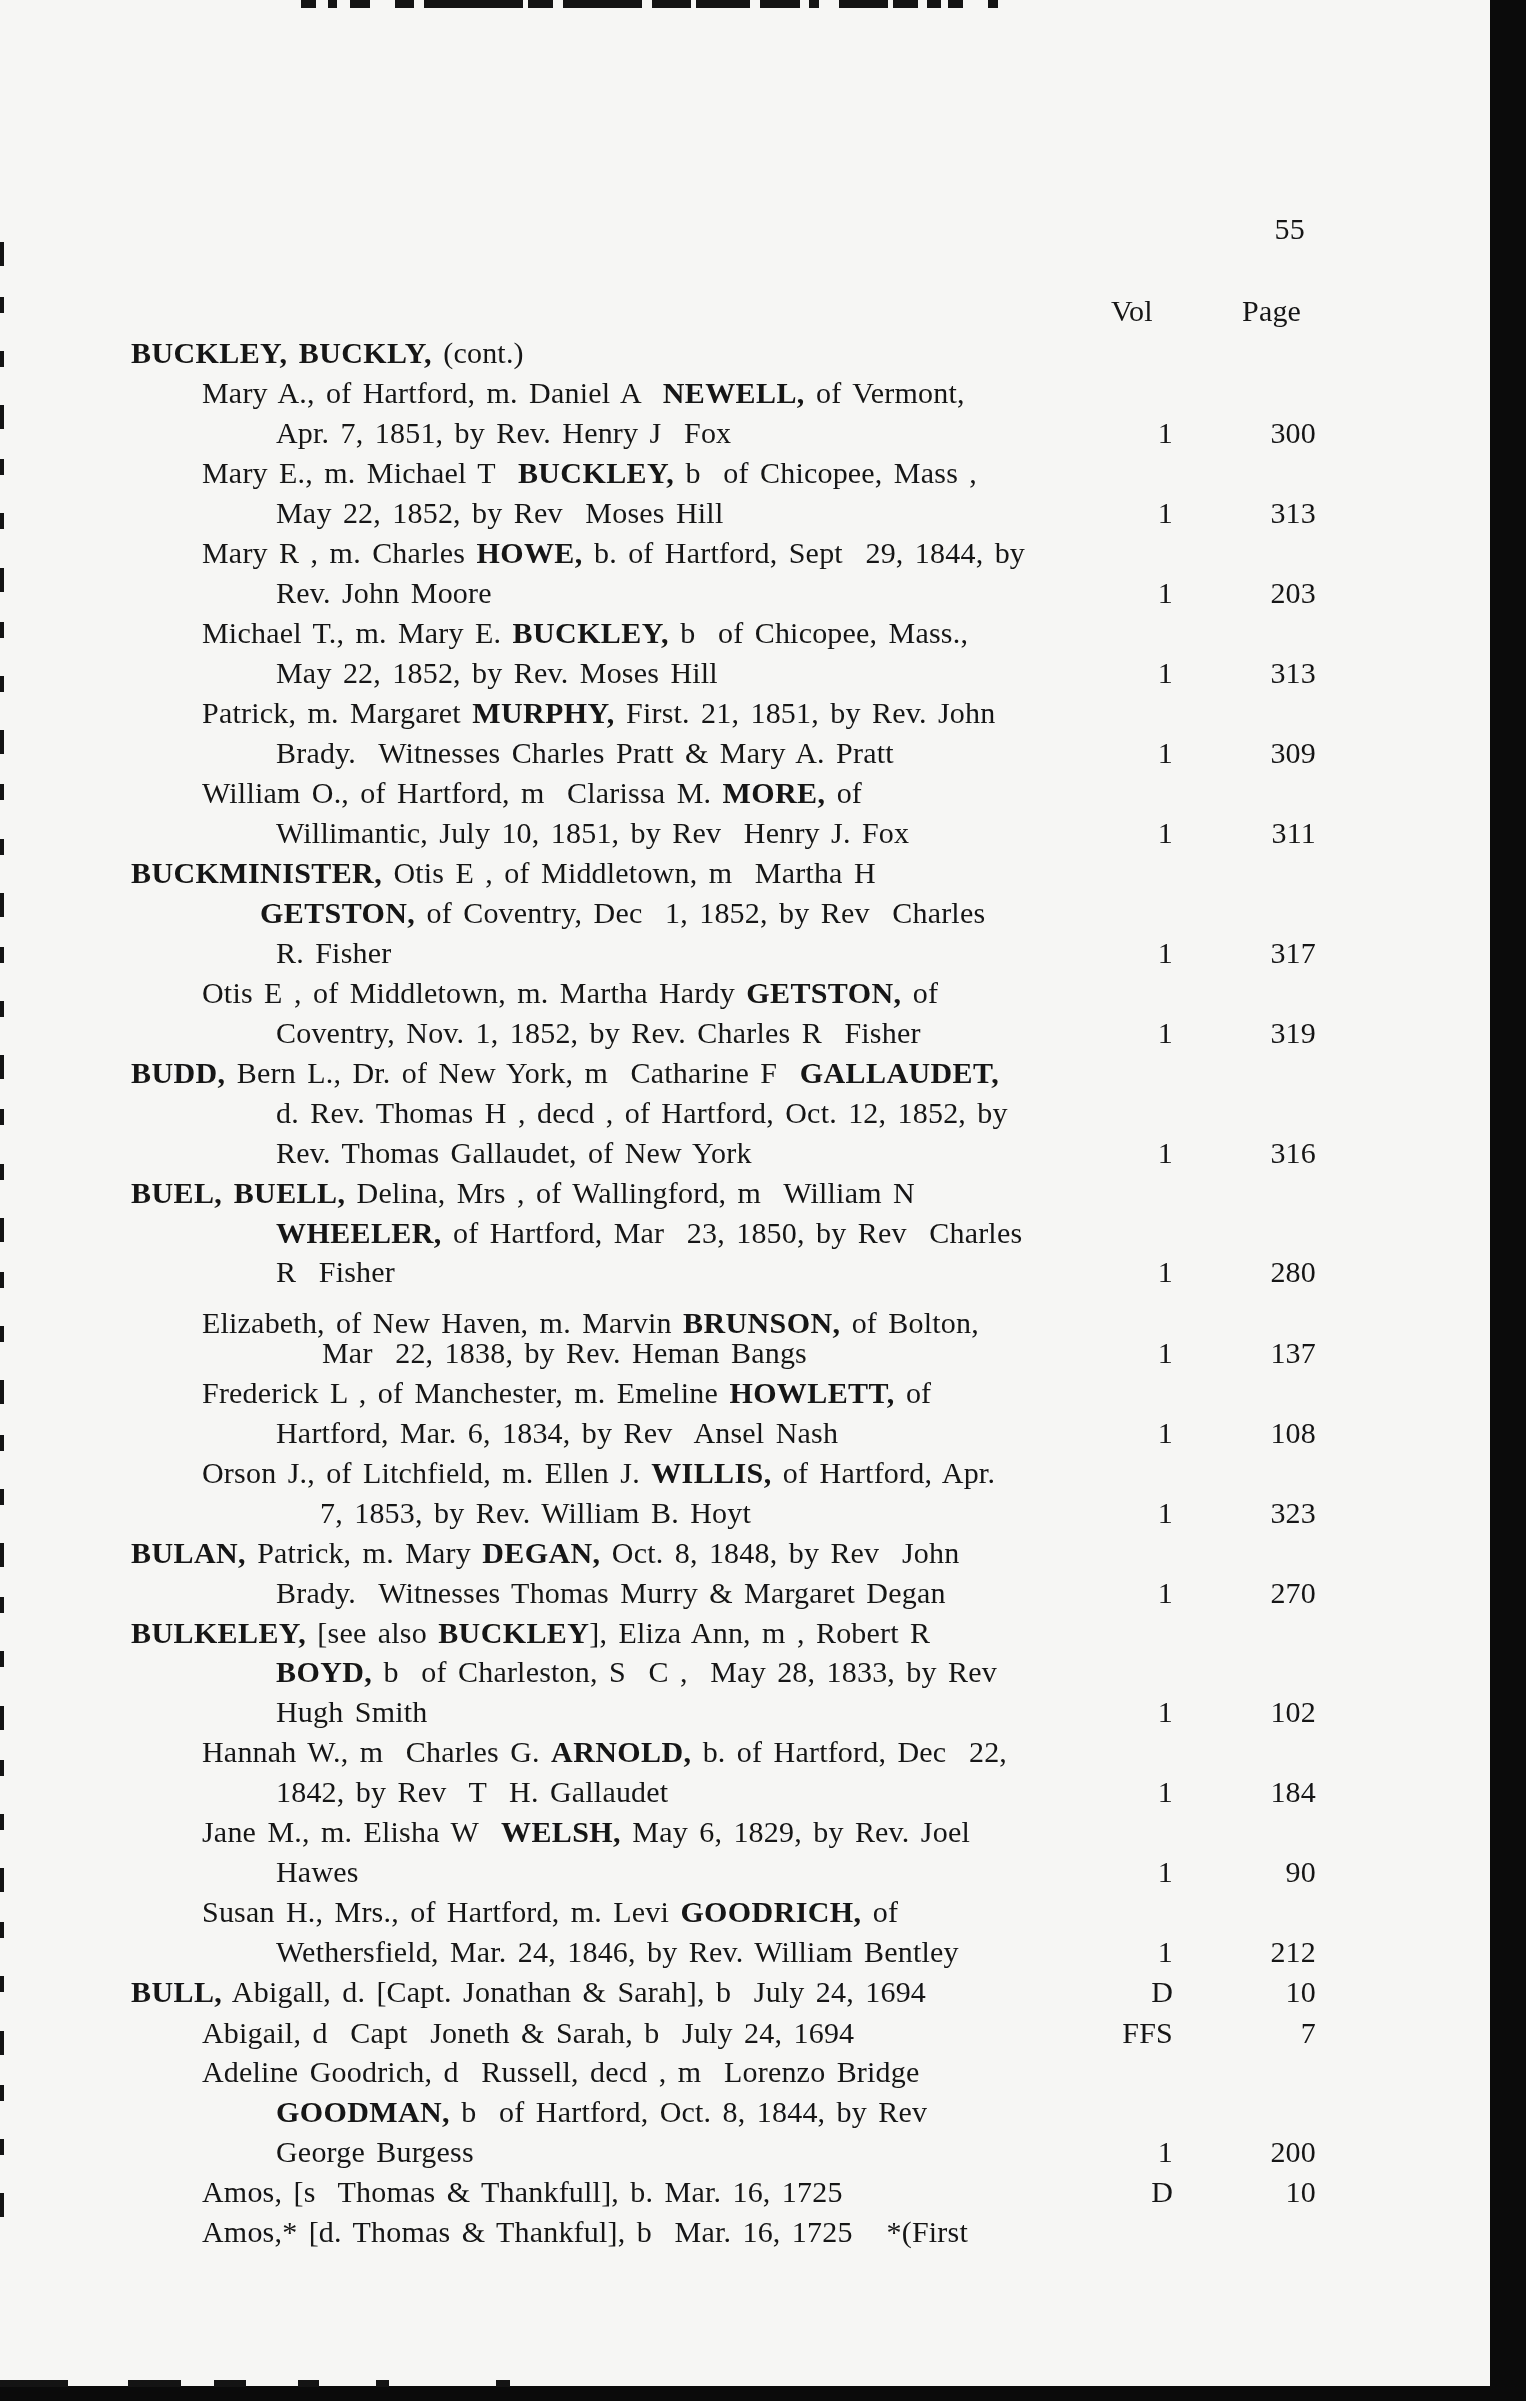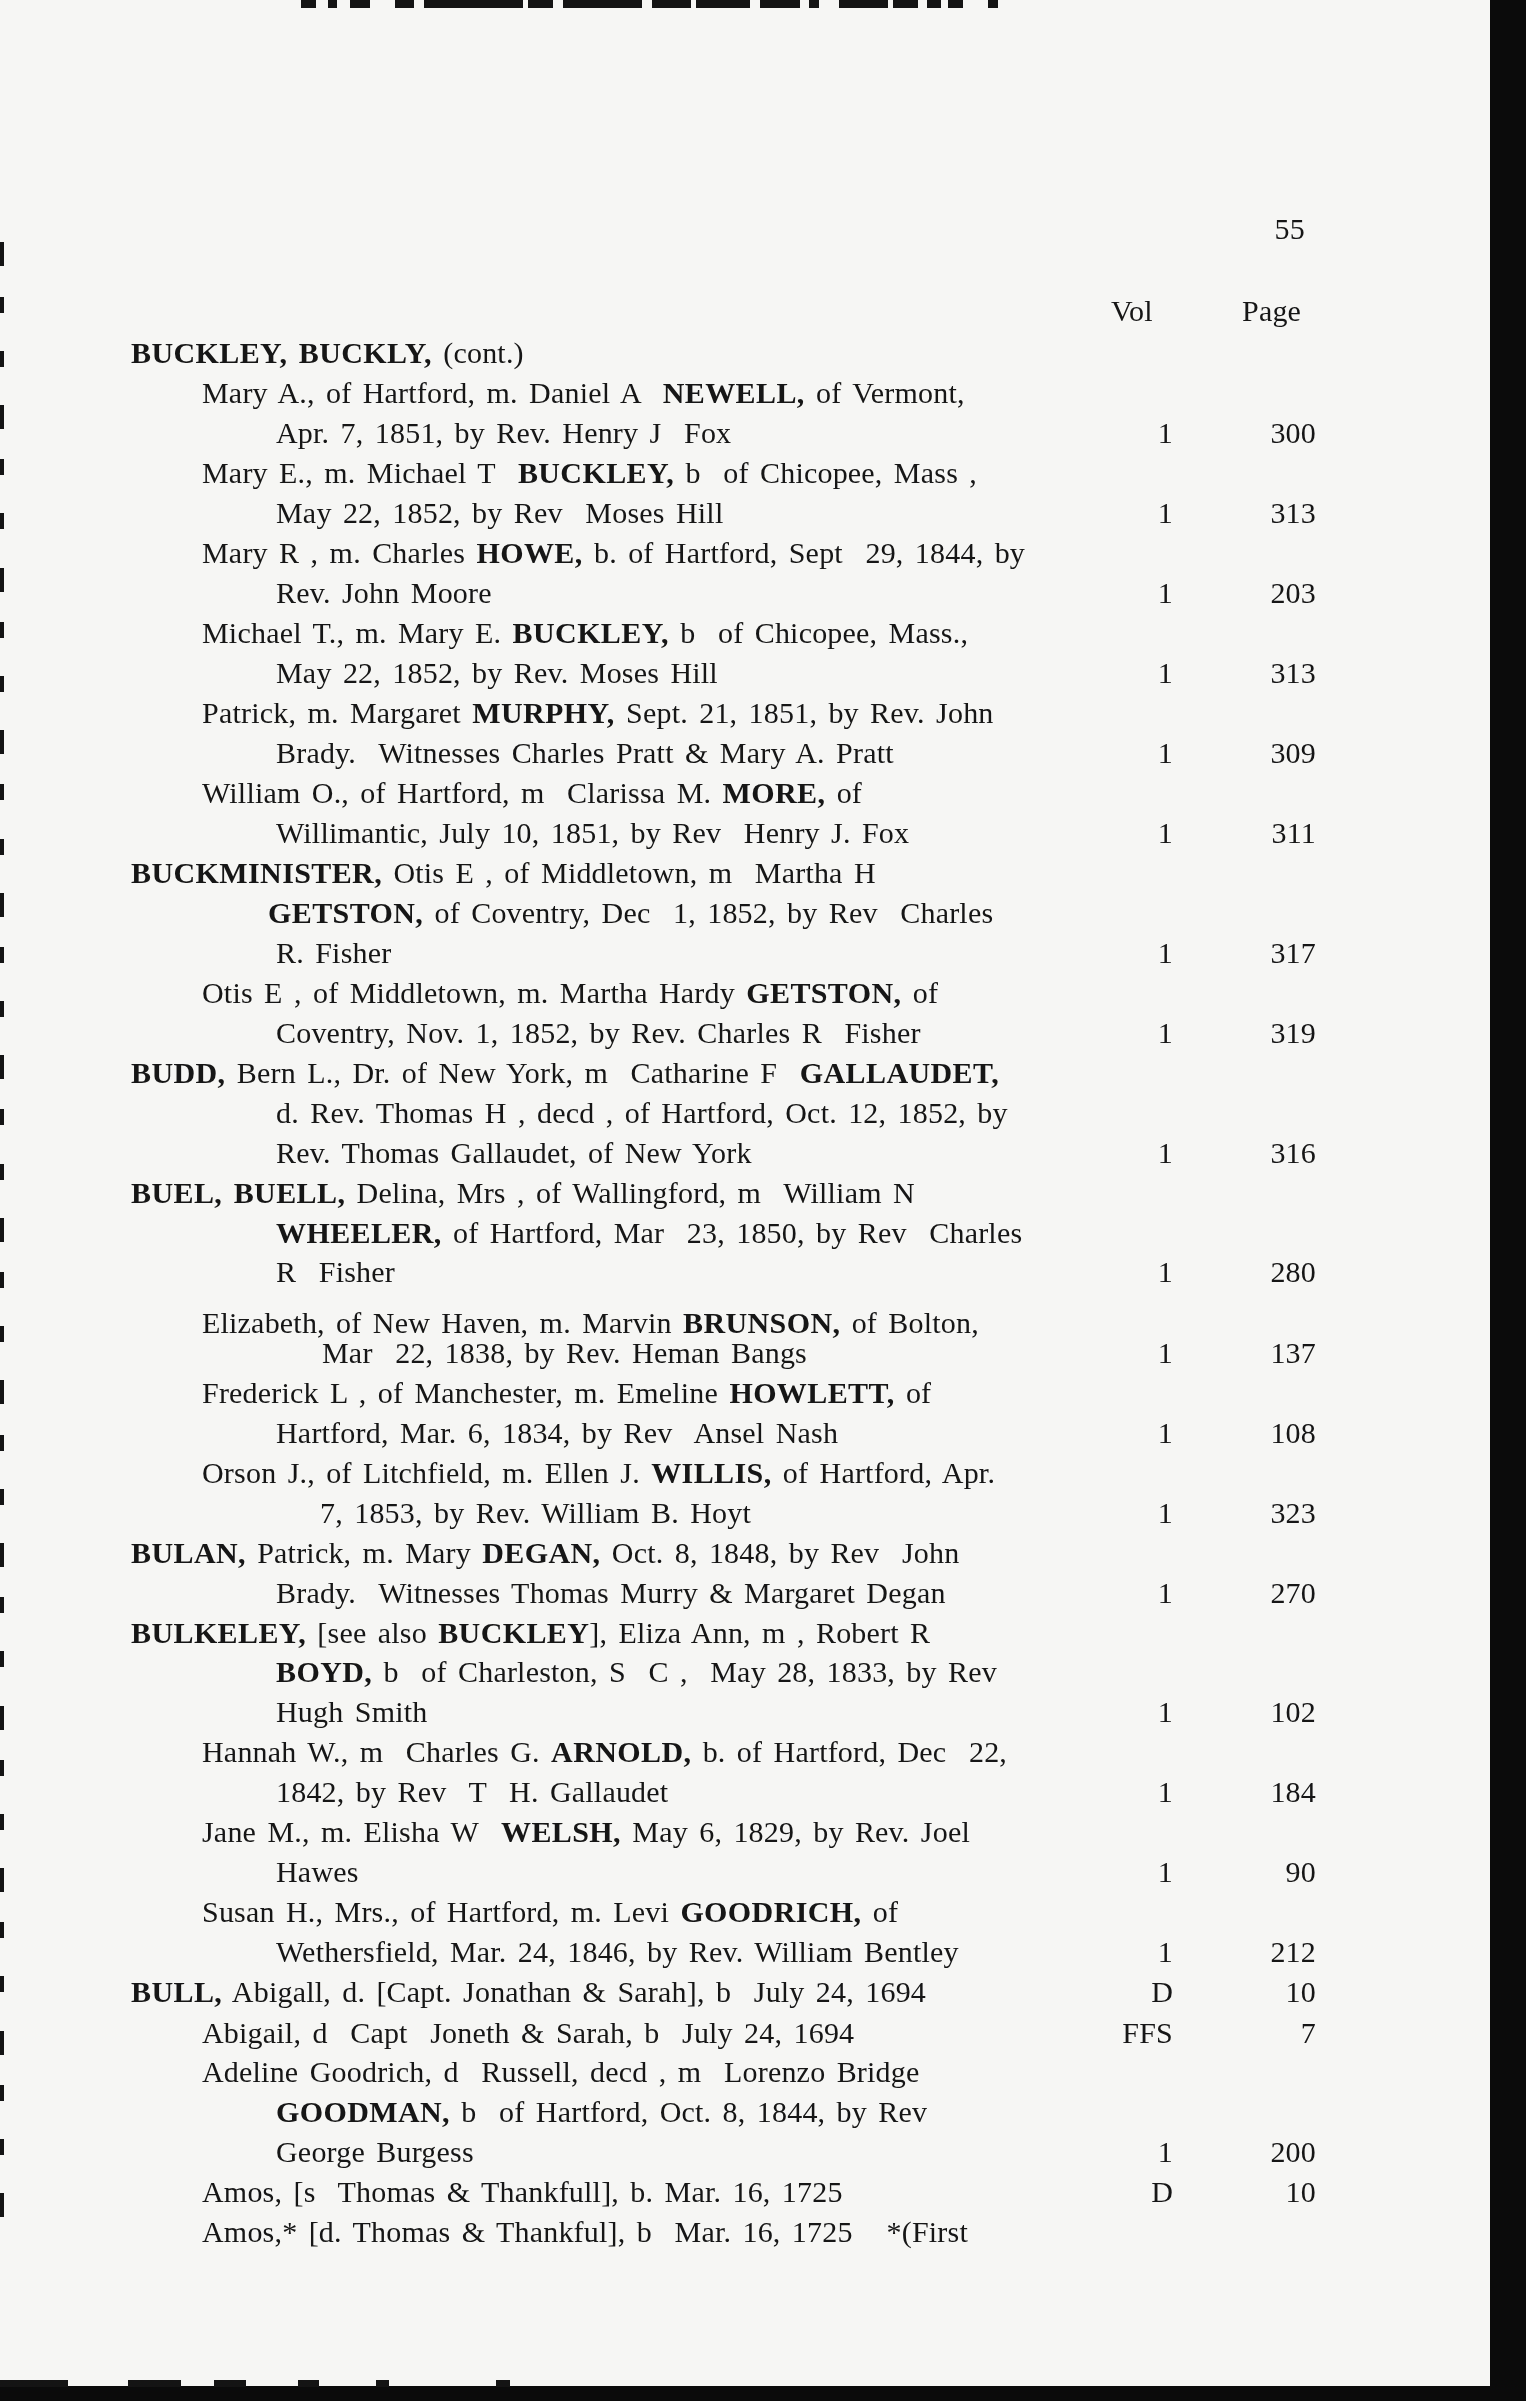--- a/index.html
+++ b/index.html
@@ -48,30 +48,30 @@
       <div class="txt num" style="left: 1048px; top: 494px;">1</div>
       <div class="txt num" style="left: 1191px; top: 494px;">313</div>
       <div class="txt" style="left: 202px; top: 534px;"><span>Mary R , m. Charles </span><span class="seg-b">HOWE,</span><span> b. of Hartford, Sept  29, 1844, by</span></div>
       <div class="txt" style="left: 276px; top: 574px; text-align: center;"><span>Rev. John Moore</span></div>
       <div class="txt num" style="left: 1048px; top: 574px;">1</div>
       <div class="txt num" style="left: 1191px; top: 574px;">203</div>
       <div class="txt" style="left: 202px; top: 614px;"><span>Michael T., m. Mary E. </span><span class="seg-b">BUCKLEY,</span><span> b  of Chicopee, Mass.,</span></div>
       <div class="txt" style="left: 276px; top: 654px;"><span>May 22, 1852, by Rev. Moses Hill</span></div>
       <div class="txt num" style="left: 1048px; top: 654px;">1</div>
       <div class="txt num" style="left: 1191px; top: 654px;">313</div>
-      <div class="txt" style="left: 202px; top: 694px;"><span>Patrick, m. Margaret </span><span class="seg-b">MURPHY,</span><span> Sept. 21, 1851, by Rev. John</span></div>
+      <div class="txt" style="left: 202px; top: 694px;"><span>Patrick, m. Margaret </span><span class="seg-b">MURPHY,</span><span> First. 21, 1851, by Rev. John</span></div>
       <div class="txt" style="left: 276px; top: 734px;"><span>Brady.  Witnesses Charles Pratt &amp; Mary A. Pratt</span></div>
       <div class="txt num" style="left: 1048px; top: 734px;">1</div>
       <div class="txt num" style="left: 1191px; top: 734px;">309</div>
       <div class="txt" style="left: 202px; top: 774px;"><span>William O., of Hartford, m  Clarissa M. </span><span class="seg-b">MORE,</span><span> of</span></div>
       <div class="txt" style="left: 276px; top: 814px;"><span>Willimantic, July 10, 1851, by Rev  Henry J. Fox</span></div>
       <div class="txt num" style="left: 1048px; top: 814px;">1</div>
       <div class="txt num" style="left: 1191px; top: 814px;">311</div>
       <div class="txt" style="left: 131px; top: 854px;"><span class="seg-b">BUCKMINISTER,</span><span> Otis E , of Middletown, m  Martha H</span></div>
-      <div class="txt" style="left: 268px; top: 894px;"><span class="seg-b">GETSTON,</span><span> of Coventry, Dec  1, 1852, by Rev  Charles</span></div>
+      <div class="txt" style="left: 260px; top: 894px;"><span class="seg-b">GETSTON,</span><span> of Coventry, Dec  1, 1852, by Rev  Charles</span></div>
       <div class="txt" style="left: 276px; top: 934px;"><span>R. Fisher</span></div>
       <div class="txt num" style="left: 1048px; top: 934px;">1</div>
       <div class="txt num" style="left: 1191px; top: 934px;">317</div>
       <div class="txt" style="left: 202px; top: 974px;"><span>Otis E , of Middletown, m. Martha Hardy </span><span class="seg-b">GETSTON,</span><span> of</span></div>
       <div class="txt" style="left: 276px; top: 1014px;"><span>Coventry, Nov. 1, 1852, by Rev. Charles R  Fisher</span></div>
       <div class="txt num" style="left: 1048px; top: 1014px;">1</div>
       <div class="txt num" style="left: 1191px; top: 1014px; text-align: right;">319</div>
       <div class="txt" style="left: 131px; top: 1054px;"><span class="seg-b">BUDD,</span><span> Bern L., Dr. of New York, m  Catharine F  </span><span class="seg-b">GALLAUDET,</span></div>
       <div class="txt" style="left: 276px; top: 1094px;"><span>d. Rev. Thomas H , decd , of Hartford, Oct. 12, 1852, by</span></div>
       <div class="txt" style="left: 276px; top: 1134px;"><span>Rev. Thomas Gallaudet, of New York</span></div>

